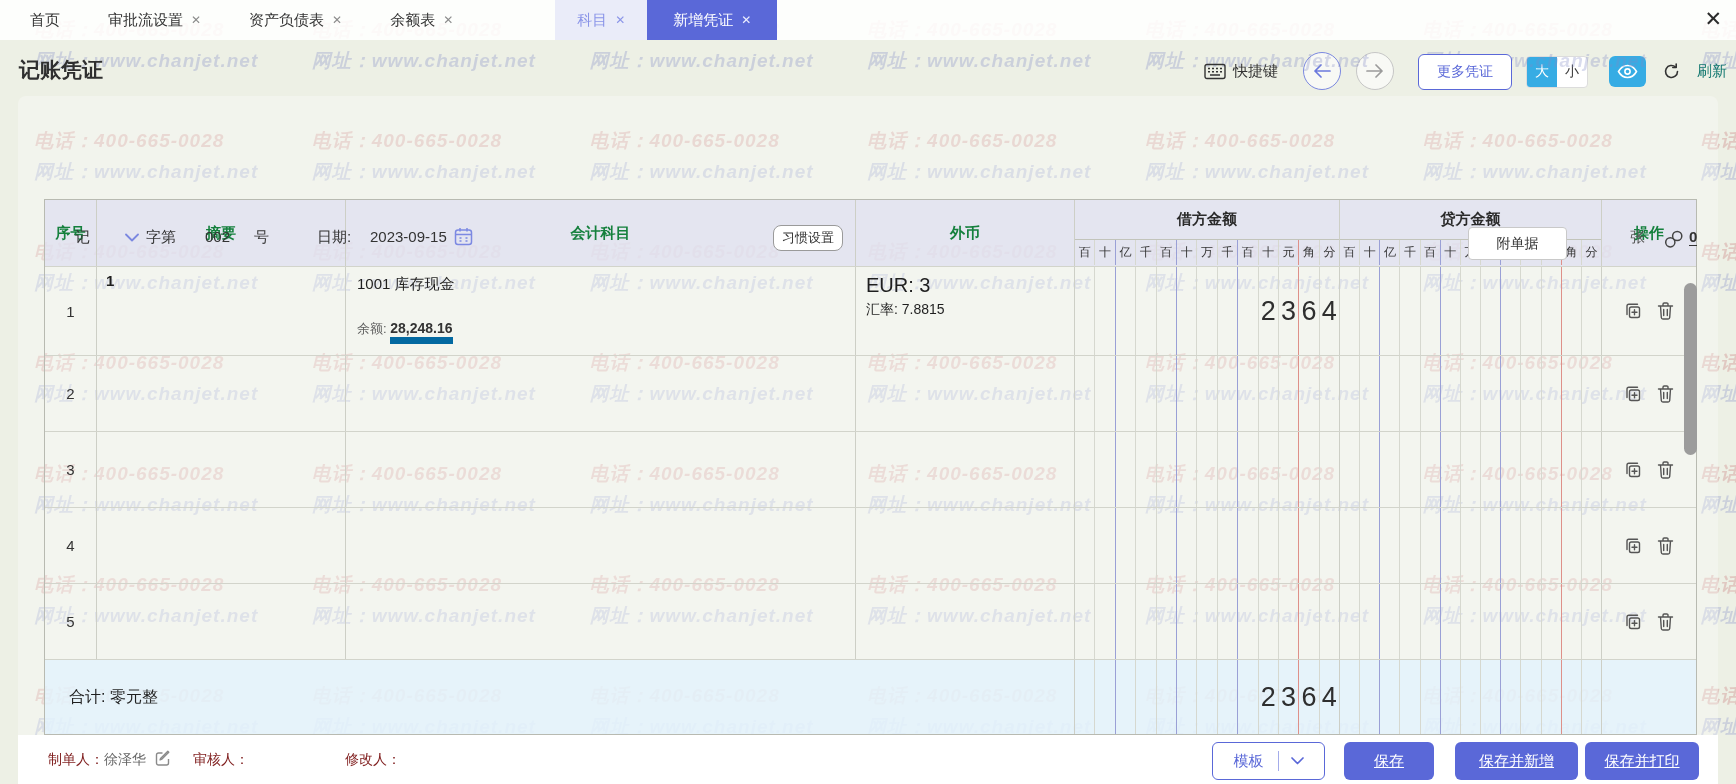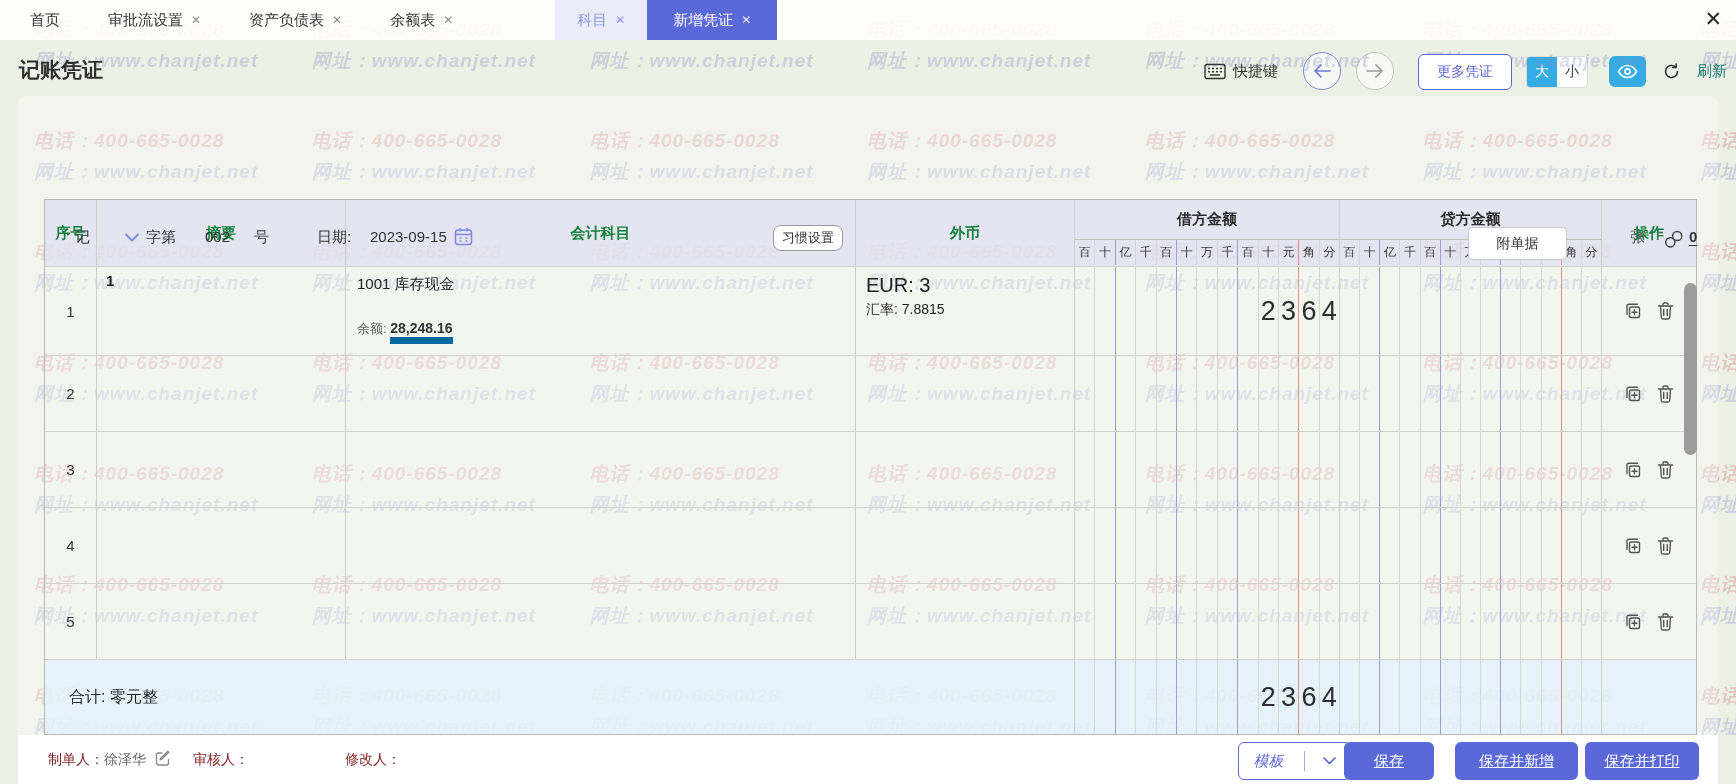--- a/index.html
+++ b/index.html
@@ -81,21 +81,21 @@
     box-sizing:border-box;border-right:1px solid #cdcfc6;position:relative;z-index:4;}
   
   .scrollbar{position:absolute;left:1666px;top:187px;width:13px;height:172px;background:#9c9c9c;border-radius:7px;z-index:5;cursor:pointer;}
   
   .footer{position:absolute;left:0;top:639px;width:1700px;height:49px;background:#fff;z-index:4;}
   .flabel{position:absolute;top:16px;font-size:14px;color:#7f1d1d;}
   .fname{color:#666;}
   .fbtn{position:absolute;top:7px;height:38px;border-radius:6px;display:flex;align-items:center;justify-content:center;
     font-size:15px;cursor:pointer;box-sizing:border-box;}
   .fbtn.solid{background:var(--accent);color:#ffffff;text-decoration:underline;}
-  .fbtn.tmpl{left:1220px;width:113px;background:#fff;border:1px solid var(--accent);color:var(--accent);gap:6px;font-style:italic;}
+  .fbtn.tmpl{left:1194px;width:113px;background:#fff;border:1px solid var(--accent);color:var(--accent);gap:0;}
   .tmpl-div{width:1px;height:20px;background:var(--accent);opacity:.55;margin:0 12px 0 14px;}
   svg{display:block;}
 </style>
 </head>
 <body>
 
 <div id="app">
   <div id="wm">
       <span class="wm-phone" style="left: 34px; top: 17px;">电话：400-665-0028</span>
       <span class="wm-site" style="left: 34px; top: 48px;">网址：www.chanjet.net</span>

